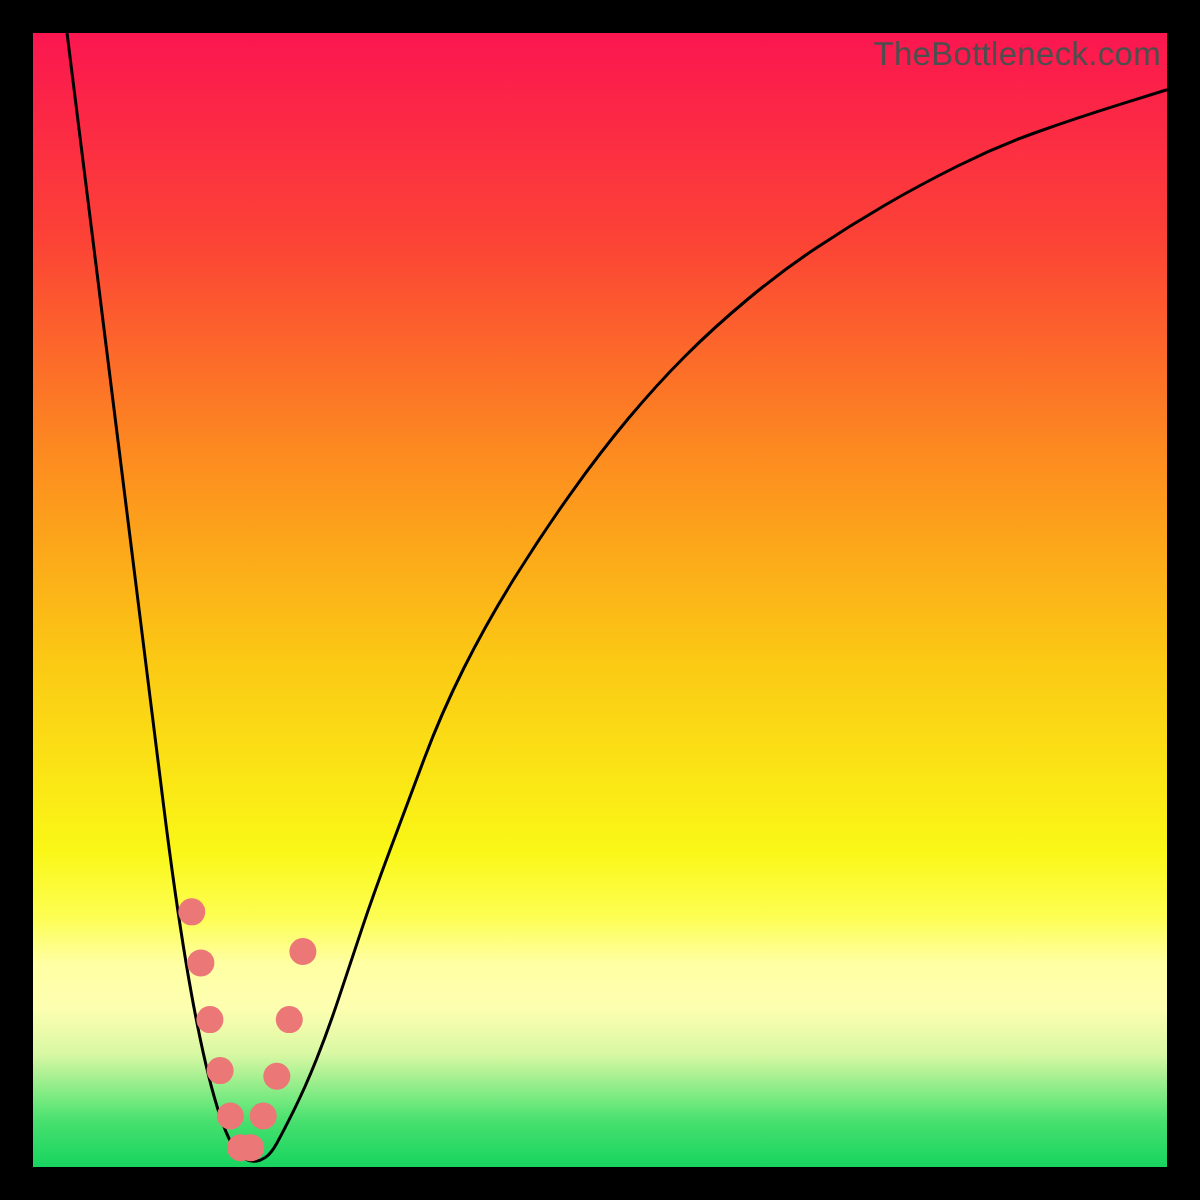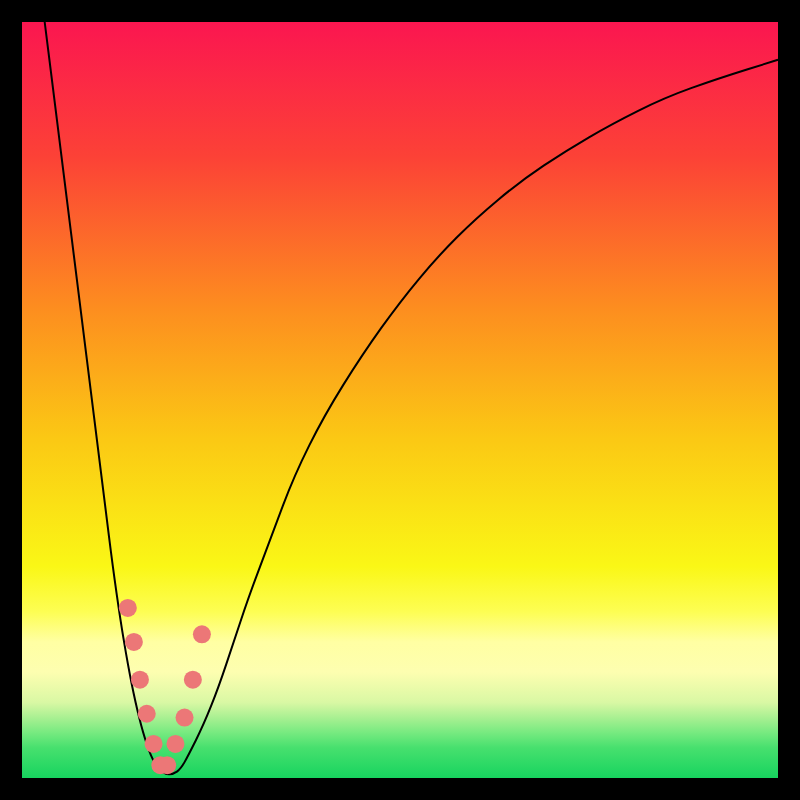--- a/index.html
+++ b/index.html
@@ -40,20 +40,21 @@
     width: 756px;
     height: 756px;
     overflow: visible;
   }
 </style>
 </head>
 <body>
 
 <div class="frame">
   <div class="plot" id="plot" style="background: linear-gradient(rgb(251, 22, 80) 0%, rgb(252, 66, 54) 18%, rgb(253, 142, 31) 38%, rgb(251, 200, 20) 55%, rgb(250, 247, 22) 72%, rgb(253, 254, 83) 78%, rgb(255, 255, 163) 82%, rgb(253, 254, 176) 86%, rgb(217, 248, 164) 90%, rgb(169, 240, 146) 92%, rgb(119, 234, 128) 94%, rgb(71, 224, 110) 96%, rgb(23, 212, 95) 100%);">
+    <div class="watermark">TheBottleneck.com</div>
     <svg class="curve" id="curve-svg" viewBox="0 0 756 756" preserveAspectRatio="none">
         <path d="M 22.68 0 Q 22.68 0 26.46 30.24000000000001 Q 30.240000000000002 60.48000000000002 34.02 90.72000000000003 Q 37.800000000000004 120.96000000000004 41.58 151.2 Q 45.36 181.43999999999994 49.14 211.67999999999995 Q 52.92 241.91999999999996 56.7 272.15999999999997 Q 60.480000000000004 302.40000000000003 64.25999999999999 332.64 Q 68.03999999999999 362.88 71.82 393.12 Q 75.60000000000001 423.36 79.38 453.6 Q 83.16 483.84000000000003 86.94 514.0799999999999 Q 90.72 544.3199999999999 94.5 570.78 Q 98.28 597.24 102.06 619.9200000000001 Q 105.84 642.6 109.62 661.5 Q 113.39999999999999 680.4 117.18 695.52 Q 120.96000000000001 710.64 124.74000000000001 721.98 Q 128.52 733.32 132.3 740.124 Q 136.07999999999998 746.928 139.86 749.5740000000001 Q 143.64000000000001 752.22 147.42000000000002 752.22 Q 151.20000000000002 752.22 154.98000000000002 749.5740000000001 Q 158.76 746.928 162.54 740.124 Q 166.32 733.32 173.88 718.2 Q 181.44 703.08 189 684.1800000000001 Q 196.56 665.28 204.12 642.6 Q 211.68 619.9200000000001 219.24 597.24 Q 226.79999999999998 574.56 238.14 544.3199999999999 Q 249.48000000000002 514.0799999999999 260.82 483.8399999999999 Q 272.15999999999997 453.59999999999997 287.28 423.36 Q 302.40000000000003 393.12 321.3 362.88 Q 340.2 332.64 359.1 306.17999999999995 Q 378 279.71999999999997 396.9 257.03999999999996 Q 415.8 234.36 434.7 215.46000000000004 Q 453.59999999999997 196.56000000000006 476.28 177.66000000000003 Q 498.96000000000004 158.76 521.64 143.64 Q 544.3199999999999 128.51999999999998 567 115.29000000000002 Q 589.6800000000001 102.06000000000006 616.1400000000001 88.83000000000004 Q 642.6 75.60000000000002 669.06 66.14999999999998 Q 695.52 56.69999999999993 725.76 47.25 T 756 37.80000000000007" fill="none" stroke="#000000" stroke-width="2"></path>
         <circle cx="105.84" cy="585.9" r="9" fill="#ec7777" stroke="#d45f5f" stroke-width="0"></circle>
         <circle cx="111.88800000000002" cy="619.9200000000001" r="9" fill="#ec7777" stroke="#d45f5f" stroke-width="0"></circle>
         <circle cx="117.93599999999999" cy="657.72" r="9" fill="#ec7777" stroke="#d45f5f" stroke-width="0"></circle>
         <circle cx="124.74000000000001" cy="691.74" r="9" fill="#ec7777" stroke="#d45f5f" stroke-width="0"></circle>
         <circle cx="131.54399999999998" cy="721.98" r="9" fill="#ec7777" stroke="#d45f5f" stroke-width="0"></circle>
         <circle cx="138.34799999999998" cy="743.148" r="9" fill="#ec7777" stroke="#d45f5f" stroke-width="0"></circle>
         <circle cx="145.15200000000002" cy="743.148" r="9" fill="#ec7777" stroke="#d45f5f" stroke-width="0"></circle>
         <circle cx="153.46800000000002" cy="721.98" r="9" fill="#ec7777" stroke="#d45f5f" stroke-width="0"></circle>

